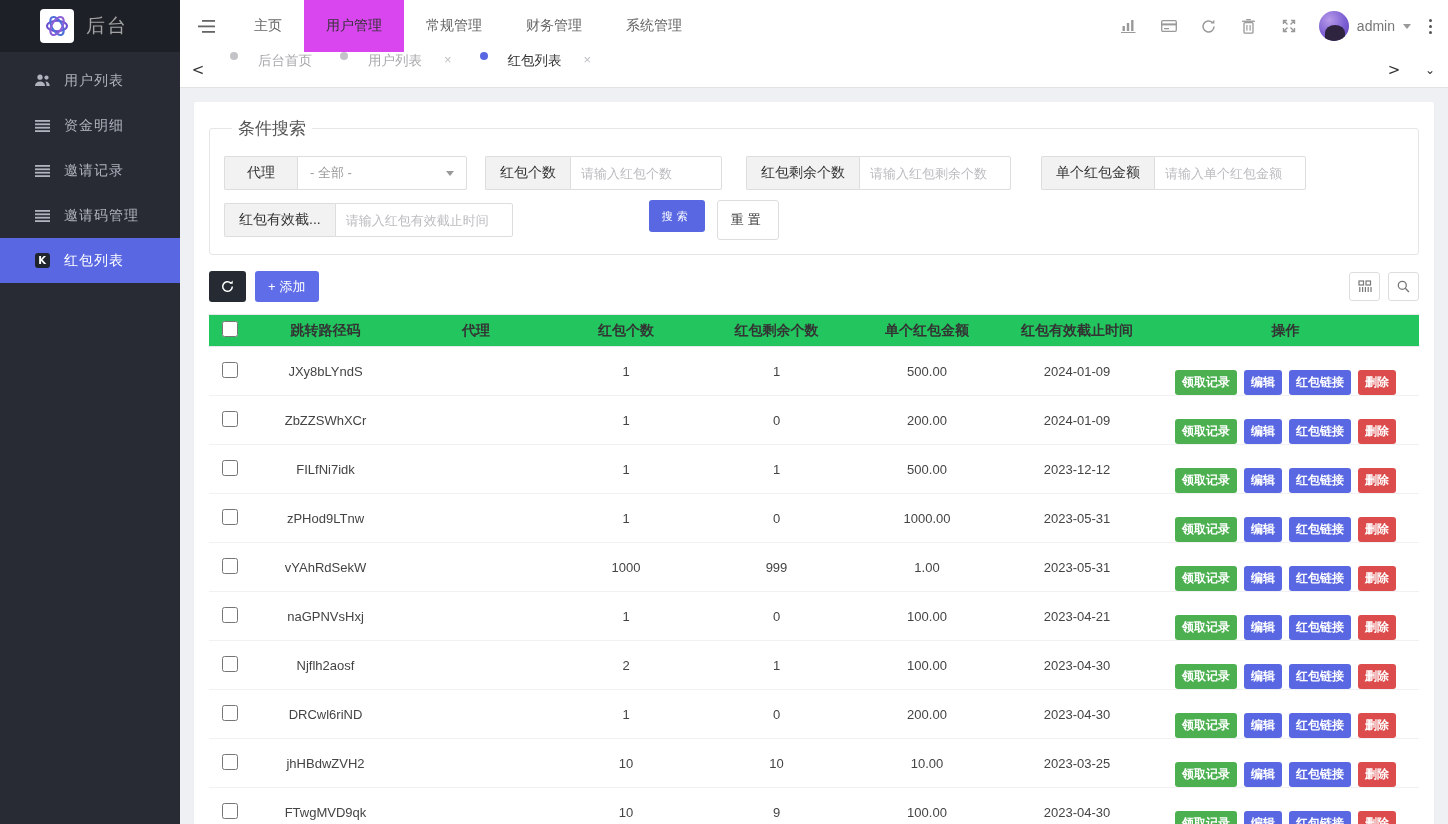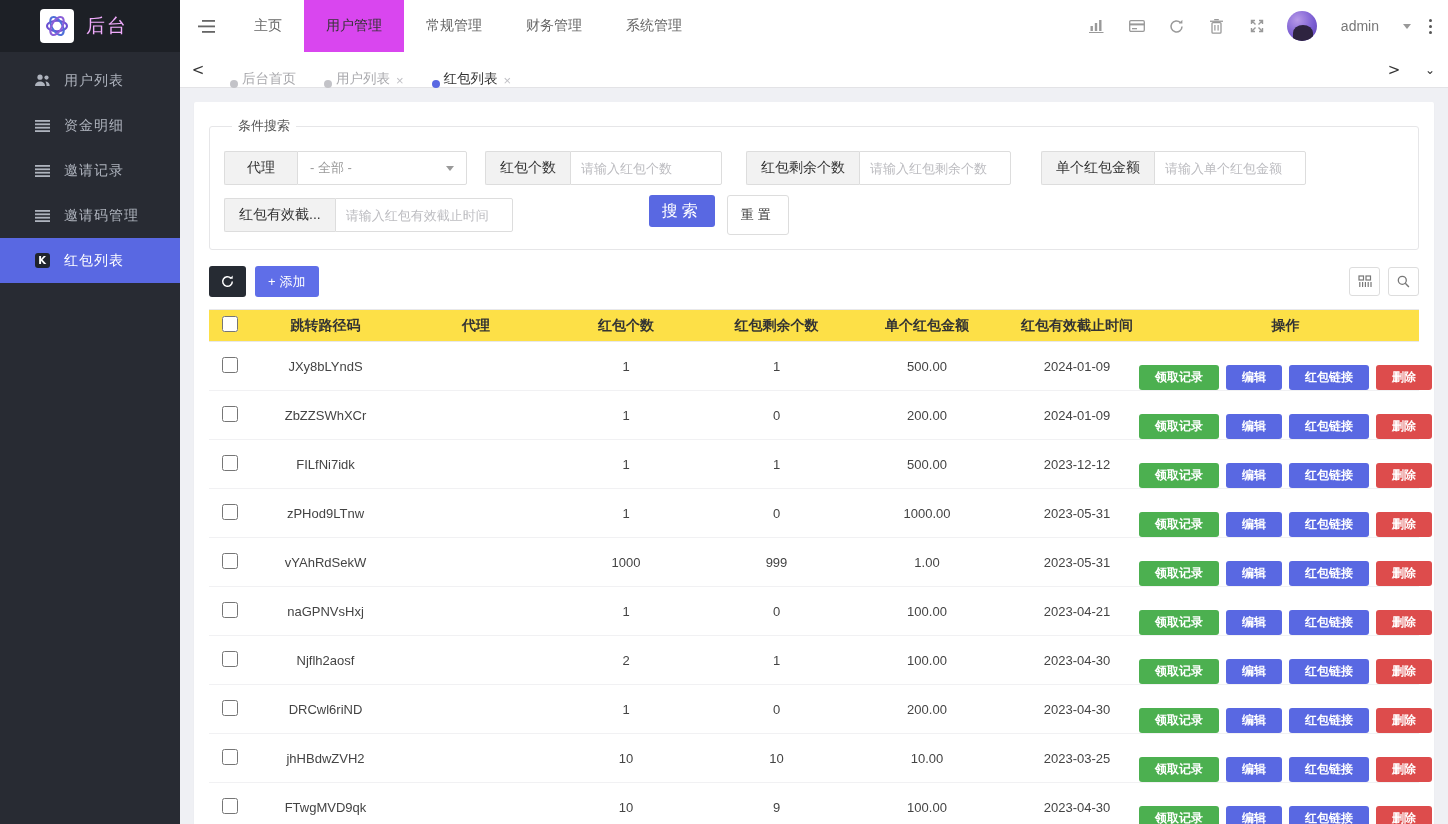--- a/index.html
+++ b/index.html
@@ -4,104 +4,104 @@
 <style>
   * { box-sizing: border-box; margin: 0; padding: 0; }
   html,body { width:1448px; height:824px; overflow:hidden;
     font-family:"Liberation Sans","DejaVu Sans",sans-serif; font-size:14px; color:#333; background:#eff0f4;}
   .app { display:flex; width:1448px; height:824px; }
 
   
   .sidebar { width:180px; height:824px; background:#282b33; flex-shrink:0; }
   .logo-bar { height:52px; background:#1d2026; display:flex; align-items:center; padding-left:40px; gap:12px;}
   .logo-box { width:34px; height:34px; background:#fff; border-radius:4px; display:flex; align-items:center; justify-content:center;}
-  .logo-text { color:#f0abfc; font-size:19px; letter-spacing:2px;}
+  .logo-text { color:#a3a3a3; font-size:19px; letter-spacing:2px;}
   .side-menu { padding-top:6px; }
   .side-item { height:45px; display:flex; align-items:center; padding-left:34px; gap:13px;
     color:#aeb3bd; font-size:14px; letter-spacing:1px; cursor:pointer;}
   .side-item .sicon { width:17px; display:flex; justify-content:center; }
   .side-item.active { background:#5968e2; color:#fff; }
   .k-badge { width:15px; height:15px; background:#20242c; border-radius:3px; color:#fff;
     font-size:10px; font-weight:bold; display:flex; align-items:center; justify-content:center; font-family:"DejaVu Sans",sans-serif;}
 
   
   .main { flex:1; display:flex; flex-direction:column; }
 
   
   .header { height:52px; background:#fff; display:flex; align-items:center; flex-shrink:0;}
   .hamburger { width:52px; height:52px; display:flex; align-items:center; justify-content:center; cursor:pointer;}
   .nav-item { padding:0 22px; height:52px; display:flex; align-items:center; color:#666; cursor:pointer; font-size:14px;}
   .nav-item.active { background:#d946ef; color:#333; }
   .header-spacer { flex:1; }
   .hicon { width:40px; height:52px; display:flex; align-items:center; justify-content:center; cursor:pointer; }
-  .user-chip { display:flex; align-items:center; gap:24px; padding:0 10px; cursor:pointer;}
+  .user-chip { display:flex; align-items:center; gap:8px; padding:0 10px; cursor:pointer;}
   .avatar { width:30px; height:30px; border-radius:50%;
     background: radial-gradient(circle at 35% 30%, #b79ae8 0%, #7c5fd3 55%, #5a3fb0 100%); position:relative; overflow:hidden;}
   .avatar::after { content:""; position:absolute; left:6px; top:14px; width:20px; height:16px;
     background:#2e2440; border-radius:50% 50% 0 0; }
   .username { color:#777; font-size:14px; }
   .caret-down { width:0; height:0; border-left:4px solid transparent; border-right:4px solid transparent; border-top:5px solid #999; }
   .kebab { display:flex; flex-direction:column; gap:3px; padding:0 16px 0 8px; cursor:pointer;}
   .kebab i { width:3px; height:3px; border-radius:50%; background:#555; }
 
   
   .tabbar { height:36px; background:#fff; border-bottom:1px solid #e3e3e6; display:flex; align-items:center; flex-shrink:0;}
   .tab-chev { width:36px; height:36px; display:flex; align-items:center; justify-content:center;
     color:#333; font-size:15px; cursor:pointer; font-family:"DejaVu Sans",sans-serif;}
-  .tab { height:36px; display:flex; align-items:flex-end; gap:4px; padding:0 14px; font-size:13.5px; color:#a9a9ad; cursor:pointer;}
+  .tab { height:36px; display:flex; align-items:flex-start; gap:20px; padding:0 14px; font-size:13.5px; color:#a9a9ad; cursor:pointer;}
   .tab .dot { width:8px; height:8px; border-radius:50%; background:#c3c3c8; }
   .tab.active { color:#333; }
   .tab.active .dot { background:#5968e2; }
   .tab .close { color:#c0c0c5; font-size:13px; margin-left:2px; cursor:pointer;}
   .tabbar-spacer { flex:1; }
 
   
   .content { flex:1; background:#eff0f4; padding:14px; }
   .card { background:#fff; border-radius:2px; padding:15px; box-shadow:0 1px 2px rgba(0,0,0,0.04); }
 
   
   fieldset.search { border:1px solid #e6e6e8; border-radius:3px; padding:8px 14px 14px 14px; }
-  fieldset.search legend { font-size:13px; color:#555; padding:0 6px; margin-left:8px; }
+  fieldset.search legend { font-size:17px; color:#555; padding:0 6px; margin-left:8px; }
   .filter-row { display:flex; flex-wrap:wrap; align-items:center; margin-top:8px; }
   .fgroup { display:inline-flex; margin-right:18px; }
   .flabel { background:#f2f2f2; border:1px solid #ddd; border-right:none; height:34px; display:flex; align-items:center;
     padding:0 14px; font-size:14px; color:#333; white-space:nowrap; border-radius:2px 0 0 2px;}
   .finput { height:34px; width:152px; border:1px solid #ddd; padding:0 10px; font-size:13px; color:#333;
     border-radius:0 2px 2px 0; outline:none; font-family:inherit;}
   .finput::placeholder { color:#bcbcc0; }
   .fselect { height:34px; width:170px; border:1px solid #ddd; background:#fff; display:flex; align-items:center;
     justify-content:space-between; padding:0 12px; font-size:13px; color:#999; cursor:pointer; border-radius:0 2px 2px 0;}
   .btns-inline { display:flex; gap:12px; margin-left:118px; }
   .btn-search { background:#5968e2; color:#fff; border:none; height:32px; padding:0 13px; border-radius:3px;
-    font-size:16px; letter-spacing:4px; cursor:pointer; font-family:inherit;}
+    font-size:11px; letter-spacing:4px; cursor:pointer; font-family:inherit;}
   .btn-reset { background:#fff; color:#333; border:1px solid #ddd; height:40px; padding:0 13px; border-radius:3px;
     font-size:13px; letter-spacing:4px; cursor:pointer; font-family:inherit;}
 
   
   .toolbar { display:flex; align-items:center; margin:16px 0 12px 0; }
   .btn-refresh { width:37px; height:31px; background:#262b33; border:none; border-radius:3px;
     display:flex; align-items:center; justify-content:center; cursor:pointer;}
   .btn-add { height:31px; background:#5f6ee8; color:#fff; border:none; border-radius:3px; margin-left:9px;
     padding:0 13px; font-size:13px; cursor:pointer; display:flex; align-items:center; gap:4px; font-family:inherit;}
   .toolbar-spacer { flex:1; }
   .tool-iconbtn { width:31px; height:29px; background:#fff; border:1px solid #ddd; border-radius:3px;
     display:flex; align-items:center; justify-content:center; cursor:pointer; margin-left:8px;}
 
   
   table.data { width:100%; border-collapse:collapse; table-layout:fixed; }
   table.data col.c-check { width:41px; } table.data col.c-code { width:151px; }
   table.data col.c-agent { width:150px; } table.data col.c-count { width:150px; }
   table.data col.c-remain { width:151px; } table.data col.c-amount { width:150px; }
   table.data col.c-date { width:150px; }
-  table.data th { background:#fde047; height:32px; font-size:14px; color:#333; font-weight:bold;
+  table.data th { background:#22c55e; height:32px; font-size:14px; color:#333; font-weight:bold;
     border-top:1px solid #e8e8ea; border-bottom:1px solid #e8e8ea; text-align:center; }
   table.data td { height:35px; border-bottom:1px solid #f1f1f3; text-align:center; font-size:13px; color:#444; }
   .cb { width:16px; height:16px; accent-color:#5968e2; cursor:pointer; }
   .actions { display:flex; gap:7px; justify-content:center; }
-  .abtn { border:none; border-radius:3px; color:#fff; font-size:12px; font-weight:bold; padding:4px 16px;
+  .abtn { border:none; border-radius:3px; color:#fff; font-size:12px; font-weight:bold; padding:4px 7px;
     cursor:pointer; font-family:inherit; white-space:nowrap;margin-top:23px;}
   .abtn.green { background:#4cb050; } .abtn.blue { background:#5968e2; } .abtn.red { background:#dd4c4c; }
 
   
   .pager { display:flex; align-items:center; gap:10px; margin-top:14px; font-size:13px; color:#666; }
   .pg-chev { color:#b5b5ba; font-size:14px; cursor:pointer; padding:0 4px; font-family:"DejaVu Sans",sans-serif;}
   .pg-num { width:26px; height:26px; border-radius:50%; background:#5968e2; color:#fff; font-size:13px;
     display:flex; align-items:center; justify-content:center; cursor:pointer;}
   .pg-input { width:40px; height:27px; border:1px solid #ddd; border-radius:3px; text-align:center;
     font-size:13px; outline:none; font-family:inherit;}

